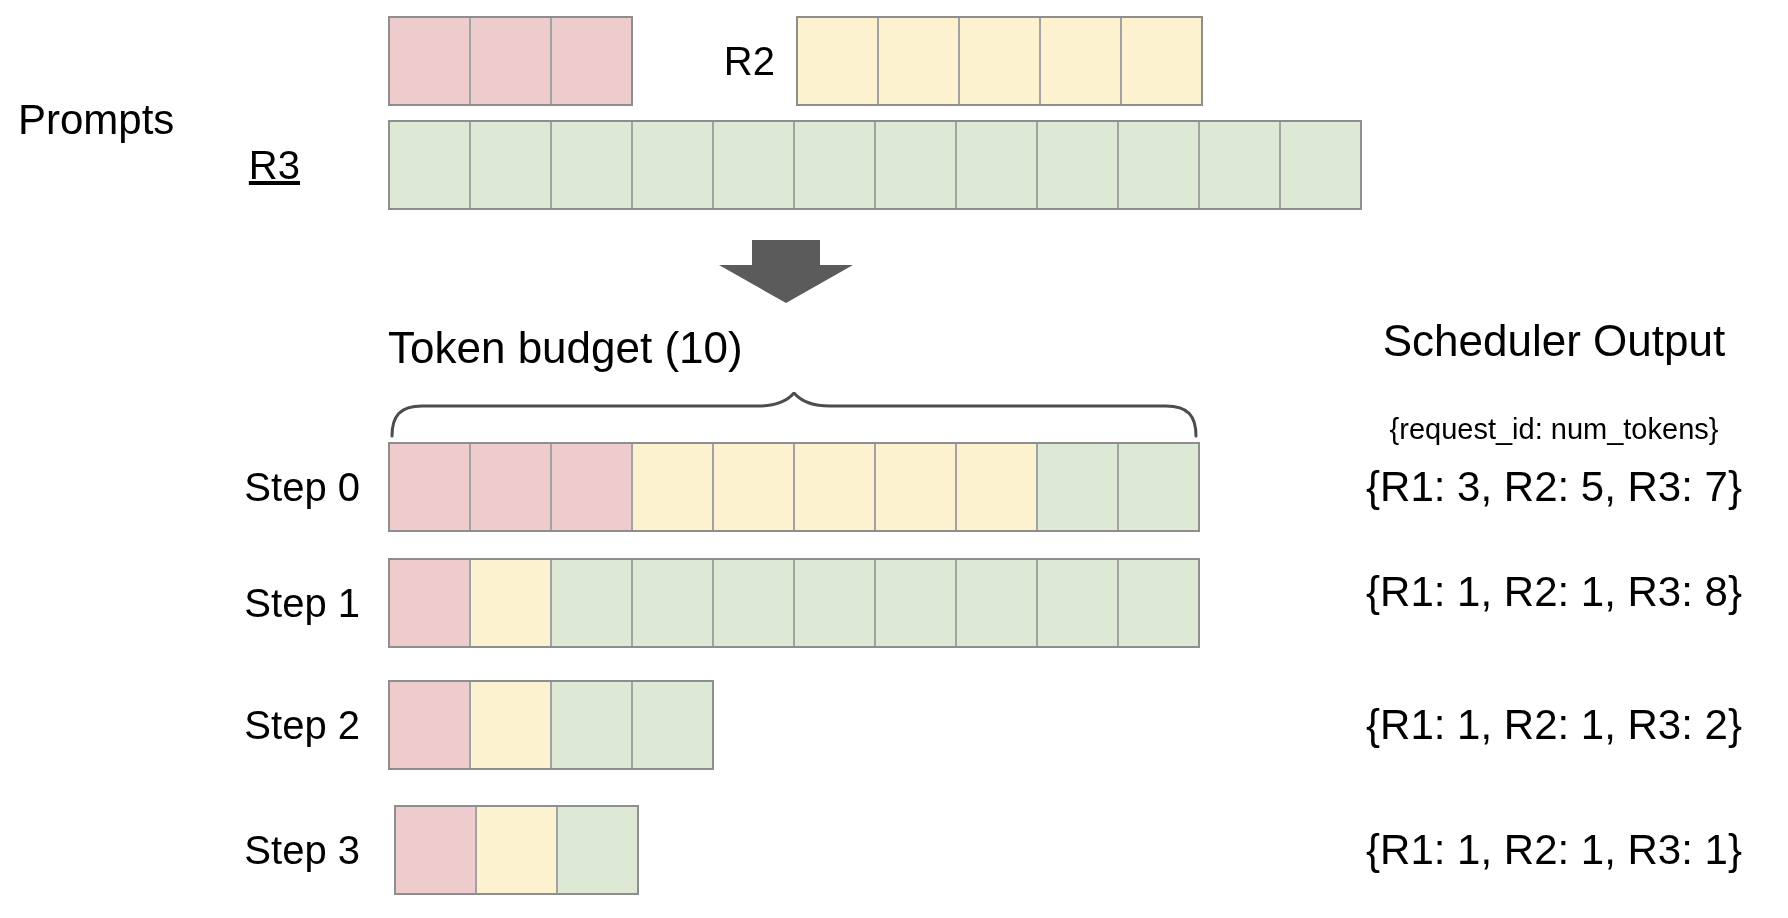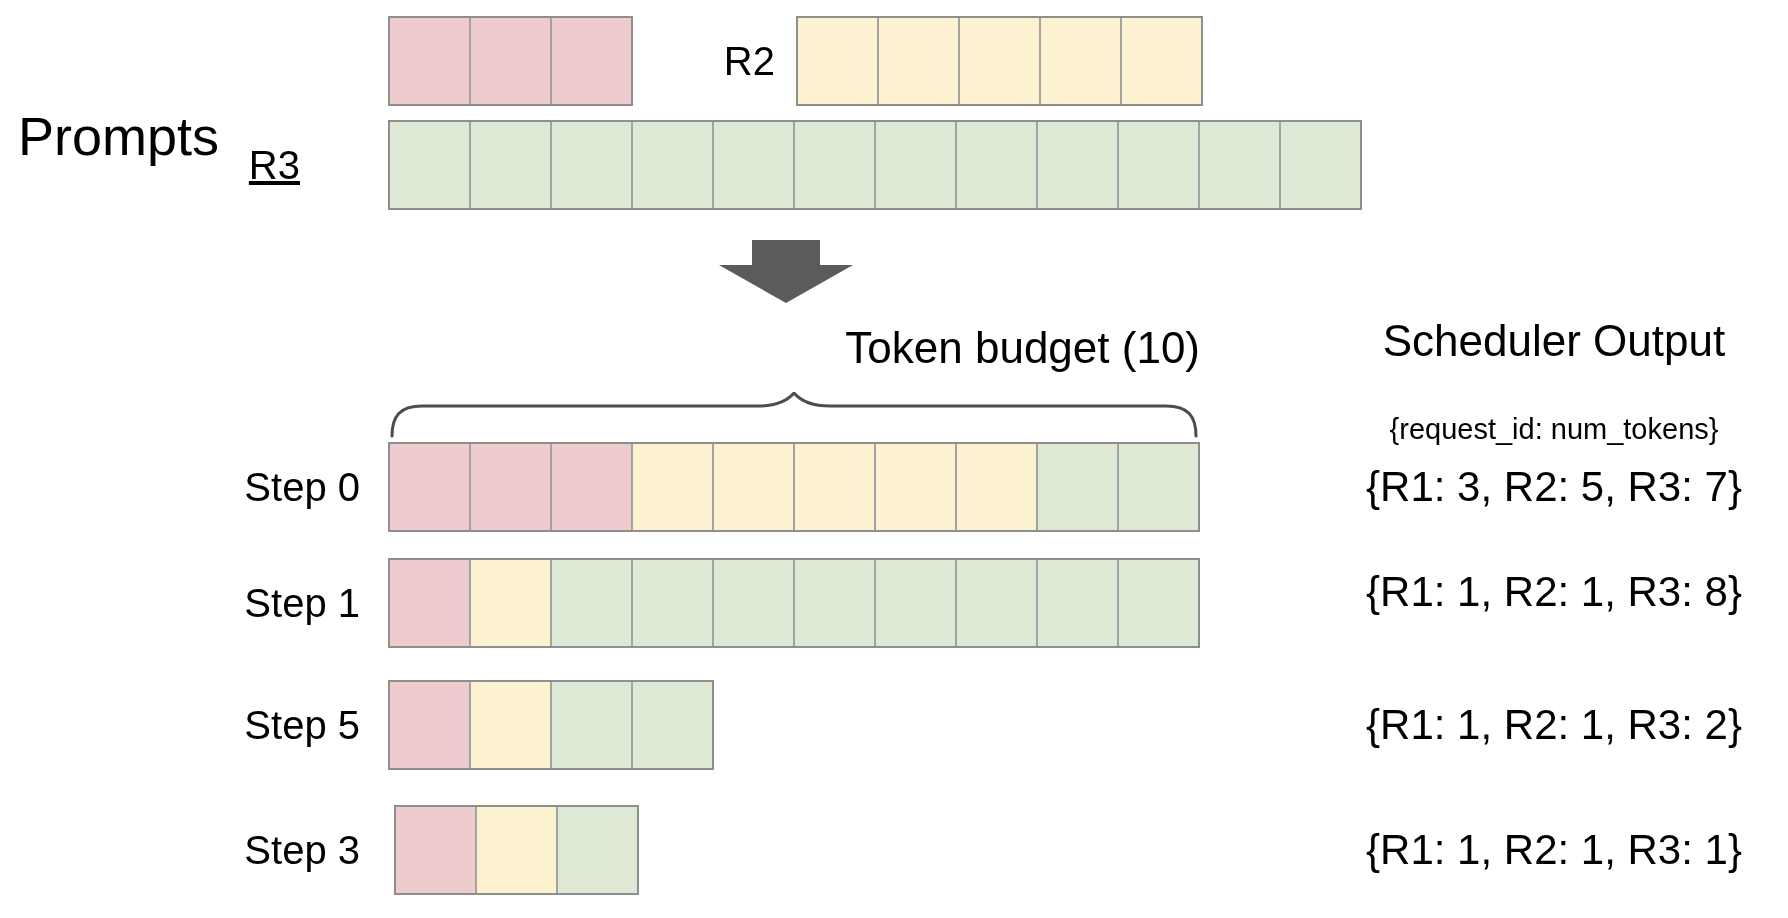--- a/index.html
+++ b/index.html
@@ -5,38 +5,38 @@
   :root{
     --fill-r1:#eeccce; --fill-r2:#fdf2cf; --fill-r3:#dde8d5;
     --border-inner:#a2a2a2; --border-outer:#8e8e8e;
     --arrow:#5b5b5b; --brace:#4d4d4d; --text:#000;
   }
   html,body{margin:0;padding:0;background:#fff;}
   body{font-family:"Liberation Sans",sans-serif;color:var(--text);}
   .stage{position:relative;width:1788px;height:918px;background:#fff;overflow:hidden;}
 
   .label{position:absolute;white-space:nowrap;}
-  .prompts-label{left:18px;top:94px;font-size:54px;line-height:52px;margin-top:16px;}
+  .prompts-label{left:18px;top:94px;font-size:42px;line-height:52px;}
   .r-label{font-size:40px;line-height:90px;height:90px;text-align:right;}
   #r1-label{left:120px;top:16px;width:180px;}
   #r2-label{left:600px;top:16px;width:175px;}
   #r3-label{left:120px;top:120px;width:180px;text-decoration:underline;}
 
   .cell-row{position:absolute;display:flex;border:2px solid var(--border-outer);box-sizing:border-box;background:var(--border-outer);}
   .cell{width:79px;height:86px;border-right:2px solid var(--border-inner);box-sizing:content-box;}
   .cell:last-child{border-right:none;}
 
   .arrow{position:absolute;left:719px;top:240px;width:134px;height:62px;}
   .arrow-stem{position:absolute;left:33px;top:0;width:68px;height:25px;background:var(--arrow);}
   .arrow-head{position:absolute;left:0;top:25px;width:0;height:0;
     border-left:67px solid transparent;border-right:67px solid transparent;
     border-top:38px solid var(--arrow);}
 
   .token-budget-title{position:absolute;left:388px;top:323px;width:812px;
-    text-align:right;font-size:44px;line-height:50px;}
+    text-align:left;font-size:44px;line-height:50px;}
   .brace{position:absolute;left:388px;top:392px;}
 
   .step-label{position:absolute;left:140px;width:220px;height:90px;
     font-size:40px;line-height:90px;text-align:right;white-space:nowrap;}
 
   .sched-title{position:absolute;left:1320px;top:315px;width:468px;
     text-align:center;font-size:44px;line-height:52px;}
   .sched-subtitle{position:absolute;left:1320px;top:372px;width:468px;
     text-align:center;font-size:29px;line-height:34px;margin-top:40px;}
   .output-line{position:absolute;left:1320px;width:468px;text-align:center;
@@ -111,21 +111,21 @@
         <div class="cell" style="background: rgb(253, 242, 207);"></div>
         <div class="cell" style="background: rgb(221, 232, 213);"></div>
         <div class="cell" style="background: rgb(221, 232, 213);"></div>
         <div class="cell" style="background: rgb(221, 232, 213);"></div>
         <div class="cell" style="background: rgb(221, 232, 213);"></div>
         <div class="cell" style="background: rgb(221, 232, 213);"></div>
         <div class="cell" style="background: rgb(221, 232, 213);"></div>
         <div class="cell" style="background: rgb(221, 232, 213);"></div>
         <div class="cell" style="background: rgb(221, 232, 213);"></div>
       </div>
-      <div class="step-label" style="top: 680px;">Step 5</div>
+      <div class="step-label" style="top: 680px;">Step 2</div>
       <div class="cell-row" style="left: 388px; top: 680px;">
         <div class="cell" style="background: rgb(238, 204, 206);"></div>
         <div class="cell" style="background: rgb(253, 242, 207);"></div>
         <div class="cell" style="background: rgb(221, 232, 213);"></div>
         <div class="cell" style="background: rgb(221, 232, 213);"></div>
       </div>
       <div class="step-label" style="top: 805px;">Step 3</div>
       <div class="cell-row" style="left: 394px; top: 805px;">
         <div class="cell" style="background: rgb(238, 204, 206);"></div>
         <div class="cell" style="background: rgb(253, 242, 207);"></div>

